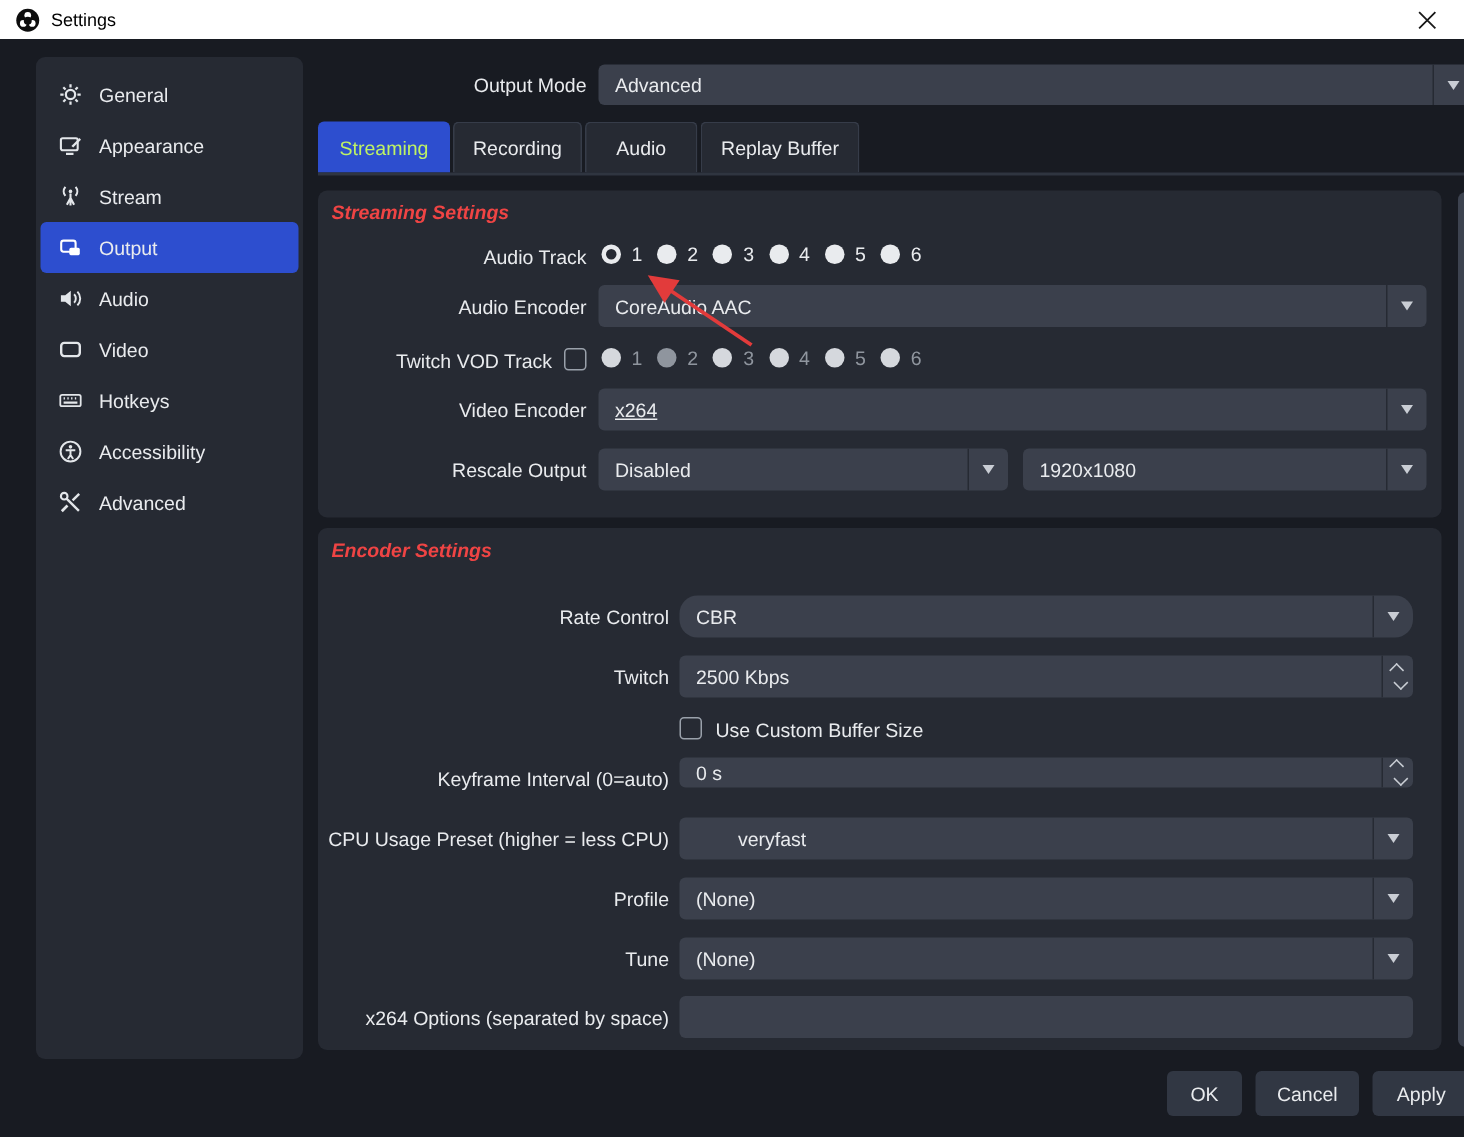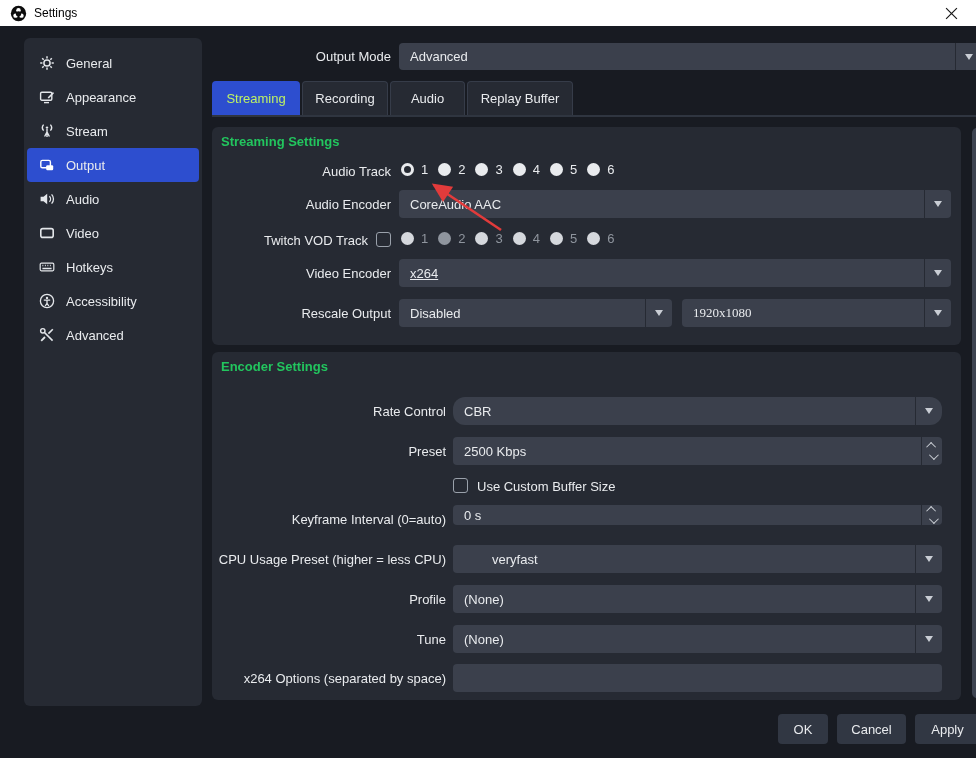--- a/index.html
+++ b/index.html
@@ -68,21 +68,21 @@
   .radio-row.disabled .num { color:#8f959e; }
 
   
   .checkbox {
     position:absolute; width:15px; height:15px; border:1.5px solid #9aa1ab;
     border-radius:3px; background:transparent;
   }
 
   
   .groupbox { position:absolute; background:#262a33; border-radius:6px; }
-  .group-title { position:absolute; left:9px; top:7px; font-weight:700; color:#22c55e; }
+  .group-title { position:absolute; left:9px; top:7px; font-weight:700; color:#ef4444;font-style:italic; }
 
   
   .tab {
     position:absolute; top:55px; height:34px; border-radius:4px 4px 0 0;
     display:flex; align-items:center; justify-content:center;
     background:#262a33; border:1px solid #363c49; border-bottom:none; color:#e9ebee;
   }
   .tab.active { background:#2d4ecf; border:none; color:#bef264; }
   .tab-baseline { position:absolute; top:89px; left:196px; width:770px; height:2px; background:#2f3540; }
 
@@ -316,40 +316,40 @@
         </span>
     </div>
 
     <div class="lbl" style="left:0; top:178px; width:179px;">Rescale Output</div>
     <div class="field" style="left:187px; top:172px; width:273px; height:28px;">
       <span class="val">Disabled</span>
       <span class="dd-arrow">
           <span class="caret"></span>
         </span>
     </div>
-    <div class="field" style="left:470px; top:172px; width:269px; height:28px;font-family:Liberation Serif, serif;">
+    <div class="field" style="left:470px; top:172px; width:269px; height:28px;">
       <span class="val">1920x1080</span>
       <span class="dd-arrow">
           <span class="caret"></span>
         </span>
     </div>
   </div>
 
   <div class="groupbox" style="left:196px; top:326px; width:749px; height:348px;">
     <div class="group-title">Encoder Settings</div>
 
     <div class="lbl" style="left:0; top:51px; width:234px;">Rate Control</div>
     <div class="field" style="left:241px; top:45px; width:489px; height:28px;border-radius:12px;">
       <span class="val">CBR</span>
       <span class="dd-arrow">
           <span class="caret"></span>
         </span>
     </div>
 
-    <div class="lbl" style="left:0; top:91px; width:234px;">Preset</div>
+    <div class="lbl" style="left:0; top:91px; width:234px;">Twitch</div>
     <div class="field" style="left:241px; top:85px; width:489px; height:28px;">
       <span class="val">2500 Kbps</span>
       <span class="spin-col">
           <span class="chev up"></span>
           <span class="chev down"></span>
         </span>
     </div>
 
     <span class="checkbox" style="left:241px; top:126px;"></span>
     <div class="lbl" style="left:265px; top:126px; text-align:left;">Use Custom Buffer Size</div>

